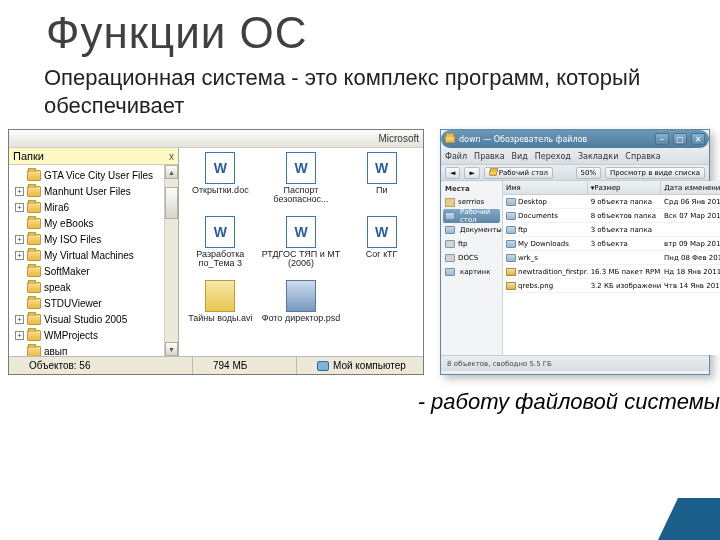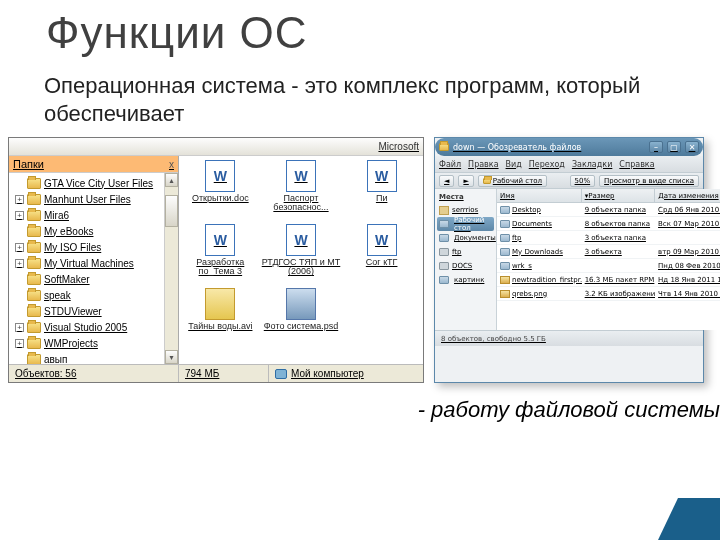--- a/index.html
+++ b/index.html
@@ -30,33 +30,31 @@
     font-weight: 400;
     color: #404040;
     padding: 8px 0 0 46px;
     letter-spacing: 1px;
   }
   .subtitle {
     font-size: 22px;
     color: #222;
     padding: 6px 40px 10px 44px;
     line-height: 1.25;
-    margin-top: 8px;
   }
   .caption {
     font-size: 22px;
     font-style: italic;
     padding: 14px 0 0 120px;
     text-align: right;
   }
   .screens {
     display: flex;
     padding: 0 10px 0 8px;
-    gap: 10px;
-    text-decoration: underline;
+    gap: 16px;
   }
 
   
   .win {
     width: 416px;
     font-family: Tahoma, sans-serif;
     font-size: 10px;
     border: 1px solid #7a7a7a;
     background: #ece9d8;
   }
@@ -76,21 +74,21 @@
     border-right: 1px solid #aaa;
     background: #fff;
     display: flex;
     flex-direction: column;
   }
   .tree-head {
     display: flex;
     justify-content: space-between;
     align-items: center;
     padding: 2px 4px;
-    background: #fdba74;
+    background: #fef9c3;
     border-bottom: 1px solid #ccc;
     font-size: 11px;
   }
   .tree-head .x {
     cursor: pointer;
     font-family: Arial;
     font-size: 10px;
     color: #555;
   }
   .tree-list {
@@ -205,20 +203,21 @@
     height: 18px;
     align-items: center;
   }
   .statusbar .cell {
     padding: 0 6px;
     border-right: 1px solid #bbb;
     height: 100%;
     display: flex;
     align-items: center;
     gap: 4px;
+    margin-left: 14px;
   }
   .mycomp-ic {
     width: 12px; height: 10px;
     background: #7fb3d5;
     border: 1px solid #2e6da4;
     border-radius: 2px;
   }
 
   
   .gn {
@@ -269,21 +268,21 @@
   }
   .gn-tbar .btn {
     height: 12px;
     padding: 0 4px;
     background: linear-gradient(#fafbfc,#dbe1e5);
     border: 1px solid #b3bfc6;
     border-radius: 2px;
     display: flex; align-items: center; gap: 2px;
     font-size: 7px;
   }
-  .gn-body { display: flex; height: 141px; }
+  .gn-body { display: flex; height: 174px; }
   .gn-side {
     width: 62px;
     background: #f2f4f6;
     border-right: 1px solid #c9d2d8;
     padding: 2px;
   }
   .gn-side .hdr { font-size: 7px; padding: 2px 2px; color: #333; font-weight: bold;}
   .gn-side .pl {
     display: flex; align-items: center; gap: 3px;
     padding: 1px 2px;
@@ -474,21 +473,21 @@
           <div class="file-ic">
             <div class="doc-box">W</div>
             <div>Сог кТГ</div>
           </div>
           <div class="file-ic">
             <div class="avi-box"></div>
             <div>Тайны воды.avi</div>
           </div>
           <div class="file-ic">
             <div class="psd-box"></div>
-            <div>Фото система.psd</div>
+            <div>Фото директор.psd</div>
           </div>
         </div>
     </div>
     <div class="statusbar">
       <div class="cell" style="width:170px">Объектов: 56</div>
       <div class="cell" style="width:90px">794 МБ</div>
       <div class="cell" style="border:none">
         <span class="mycomp-ic"></span>
         <span>Мой компьютер</span>
       </div>

